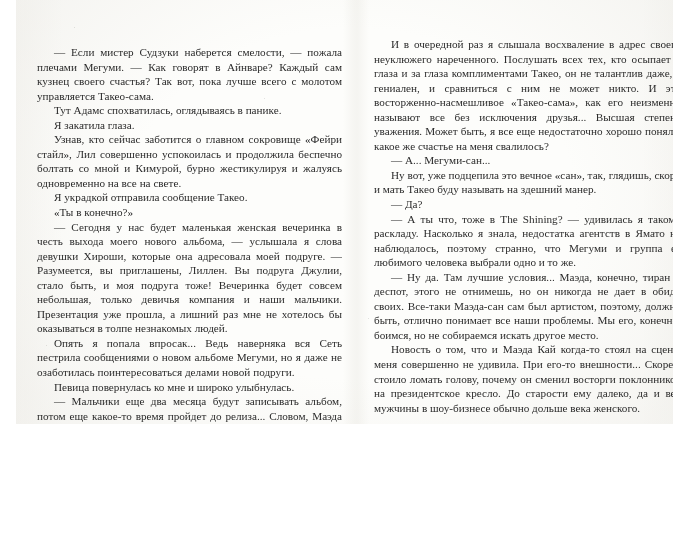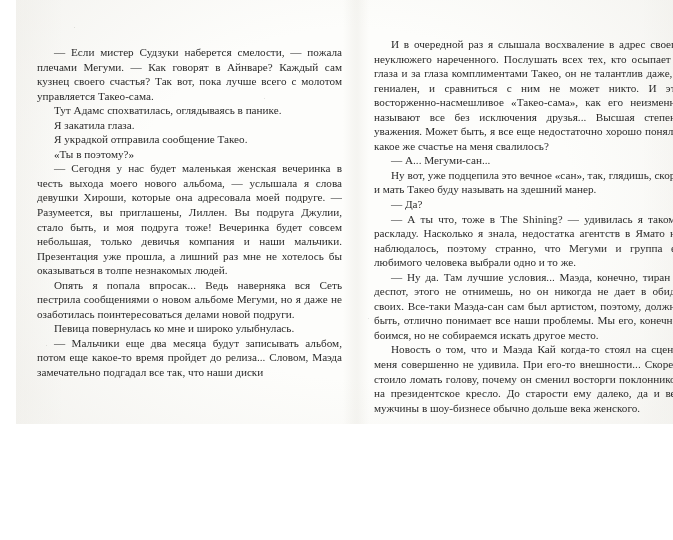--- a/index.html
+++ b/index.html
@@ -117,22 +117,23 @@
 <div class="scan">
 
   <div class="paper-tone"></div>
   <div class="gutter-shade"></div>
 
   <div class="page page-left">
     <div class="textblock">
       <p>— Если мистер Судзуки наберется смелости, — пожала плечами Мегуми. — Как говорят в Айнваре? Каждый сам кузнец своего счастья? Так вот, пока лучше всего с молотом управляется Такео-сама.</p>
       <p>Тут Адамс спохватилась, оглядываясь в панике.</p>
       <p>Я закатила глаза.</p>
+      <p>Узнав, кто сейчас заботится о главном сокровище «Фейри стайл», Лил совершенно успокоилась и продолжила беспечно болтать со мной и Кимурой, бурно жестикулируя и жалуясь одновременно на все на свете.</p>
       <p>Я украдкой отправила сообщение Такео.</p>
-      <p>«Ты в поэтому?»</p>
+      <p>«Ты в конечно?»</p>
       <p>— Сегодня у нас будет маленькая женская вечеринка в честь выхода моего нового альбома, — услышала я слова девушки Хироши, которые она адресовала моей подруге. — Разумеется, вы приглашены, Лиллен. Вы подруга Джулии, стало быть, и моя подруга тоже! Вечеринка будет совсем небольшая, только девичья компания и наши мальчики. Презентация уже прошла, а лишний раз мне не хотелось бы оказываться в толпе незнакомых людей.</p>
       <p>Опять я попала впросак... Ведь наверняка вся Сеть пестрила сообщениями о новом альбоме Мегуми, но я даже не озаботилась поинтересоваться делами новой подруги.</p>
       <p>Певица повернулась ко мне и широко улыбнулась.</p>
       <p>— Мальчики еще два месяца будут записывать альбом, потом еще какое-то время пройдет до релиза... Словом, Маэда замечательно подгадал все так, что наши диски</p>
     </div>
     <div class="folio folio-left">128</div>
   </div>
 
   <div class="page page-right">
     <div class="textblock">

